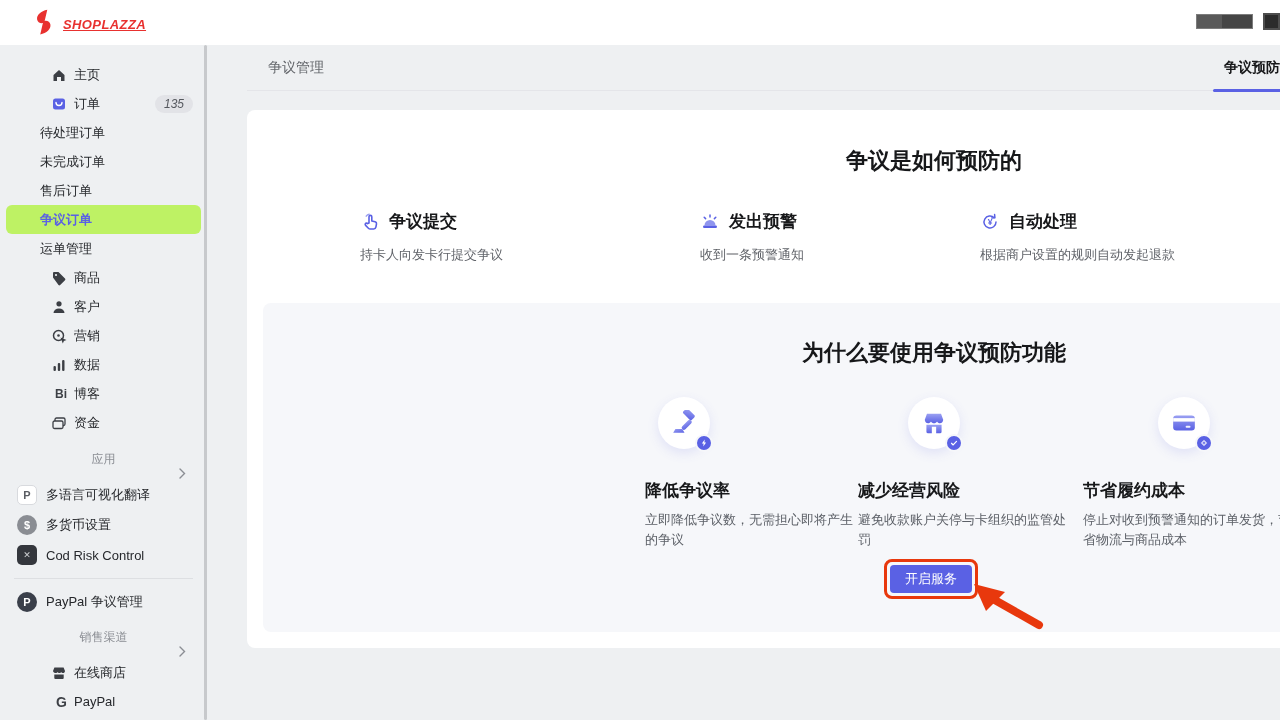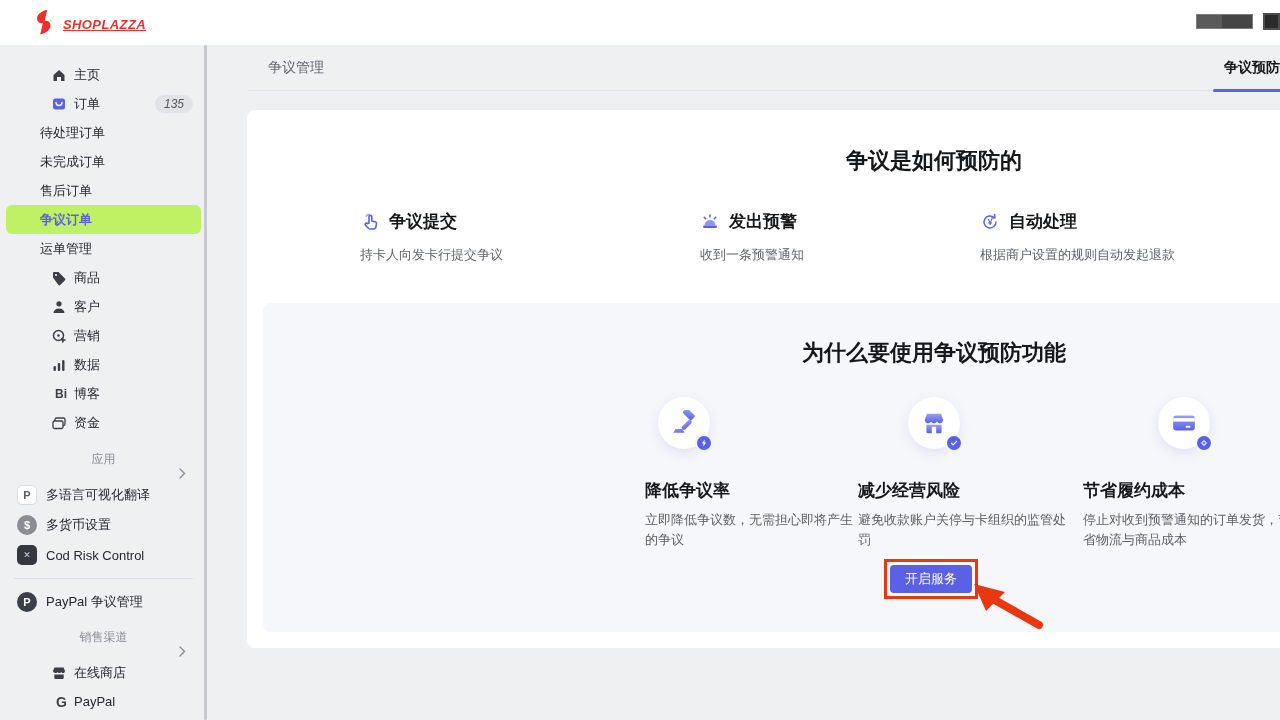--- a/index.html
+++ b/index.html
@@ -47,21 +47,21 @@
   .step-desc { margin-top:13px; font-size:13px; color:#606369; }
   .graysec { position:absolute; left:16px; top:193px; width:1342px; height:329px; background:#f6f7fa; border-radius:8px; }
   .h2 { position:absolute; top:35px; left:0; width:100%; text-align:center; font-size:22px; font-weight:700; color:#17181a; }
   .bigic { position:absolute; top:94px; width:52px; height:52px; background:#fff; border-radius:50%;
            box-shadow:0 4px 12px rgba(90,97,228,.14); display:flex; align-items:center; justify-content:center; }
   .bigic .bdg { position:absolute; right:-3px; bottom:-3px; width:18px; height:18px; background:#5a61e4; border-radius:50%;
                 border:2px solid #f6f7fa; display:flex; align-items:center; justify-content:center; }
   .benefit { position:absolute; top:176px; width:218px; }
   .b-title { font-size:17px; font-weight:700; color:#17181a; }
   .b-desc { margin-top:8px; font-size:13px; line-height:20px; color:#5c6067; }
-  .redframe { position:absolute; left:621px; top:256px; border:3px solid #e8380d; border-radius:0; padding:3px; }
+  .redframe { position:absolute; left:621px; top:256px; border:3px solid #e8380d; border-radius:8px; padding:3px; }
   .cta { display:block; width:82px; height:28px; background:#5a61e4; color:#fff; border:none; border-radius:4px;
          font-size:13px; font-family:inherit; cursor:pointer; }
   .arrow { position:absolute; left:708px; top:278px; }
 </style>
 </head>
 <body>
 
 <div class="header">
   <div class="logo">
     <span>

